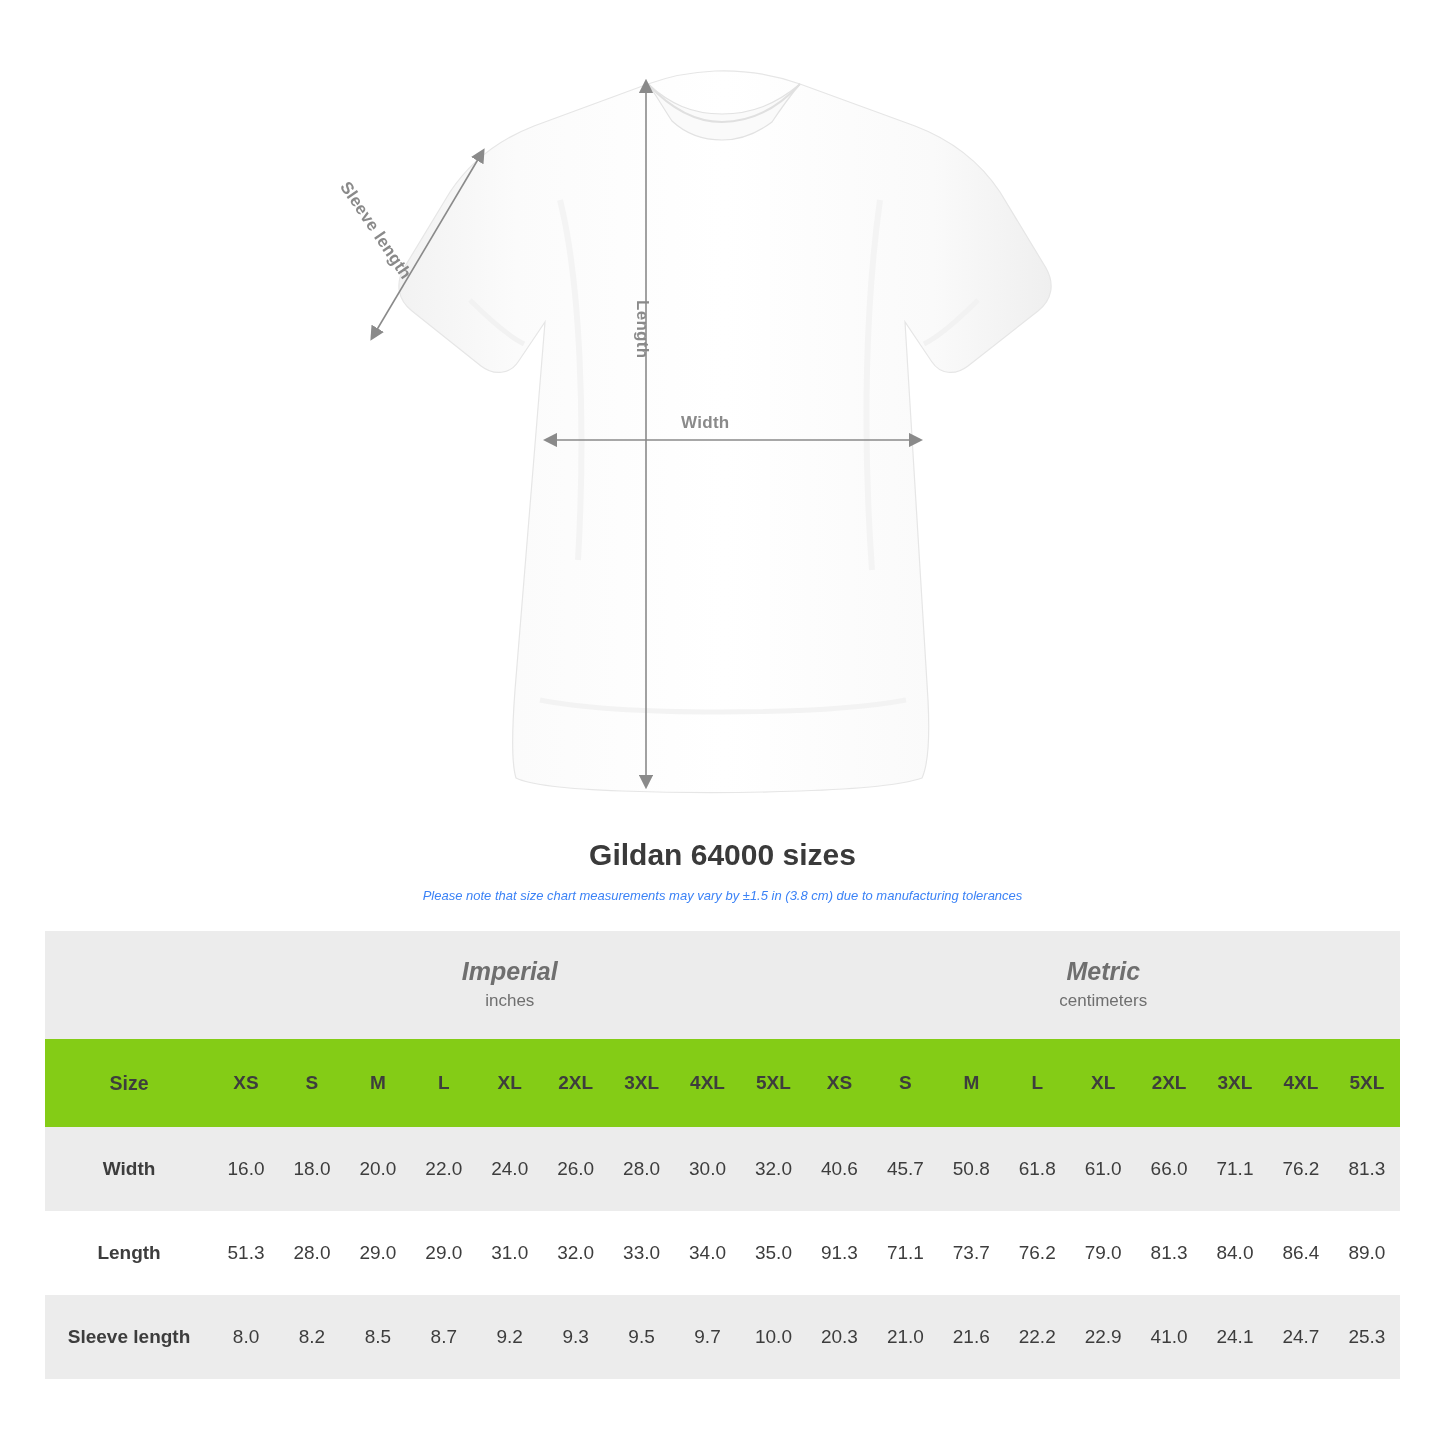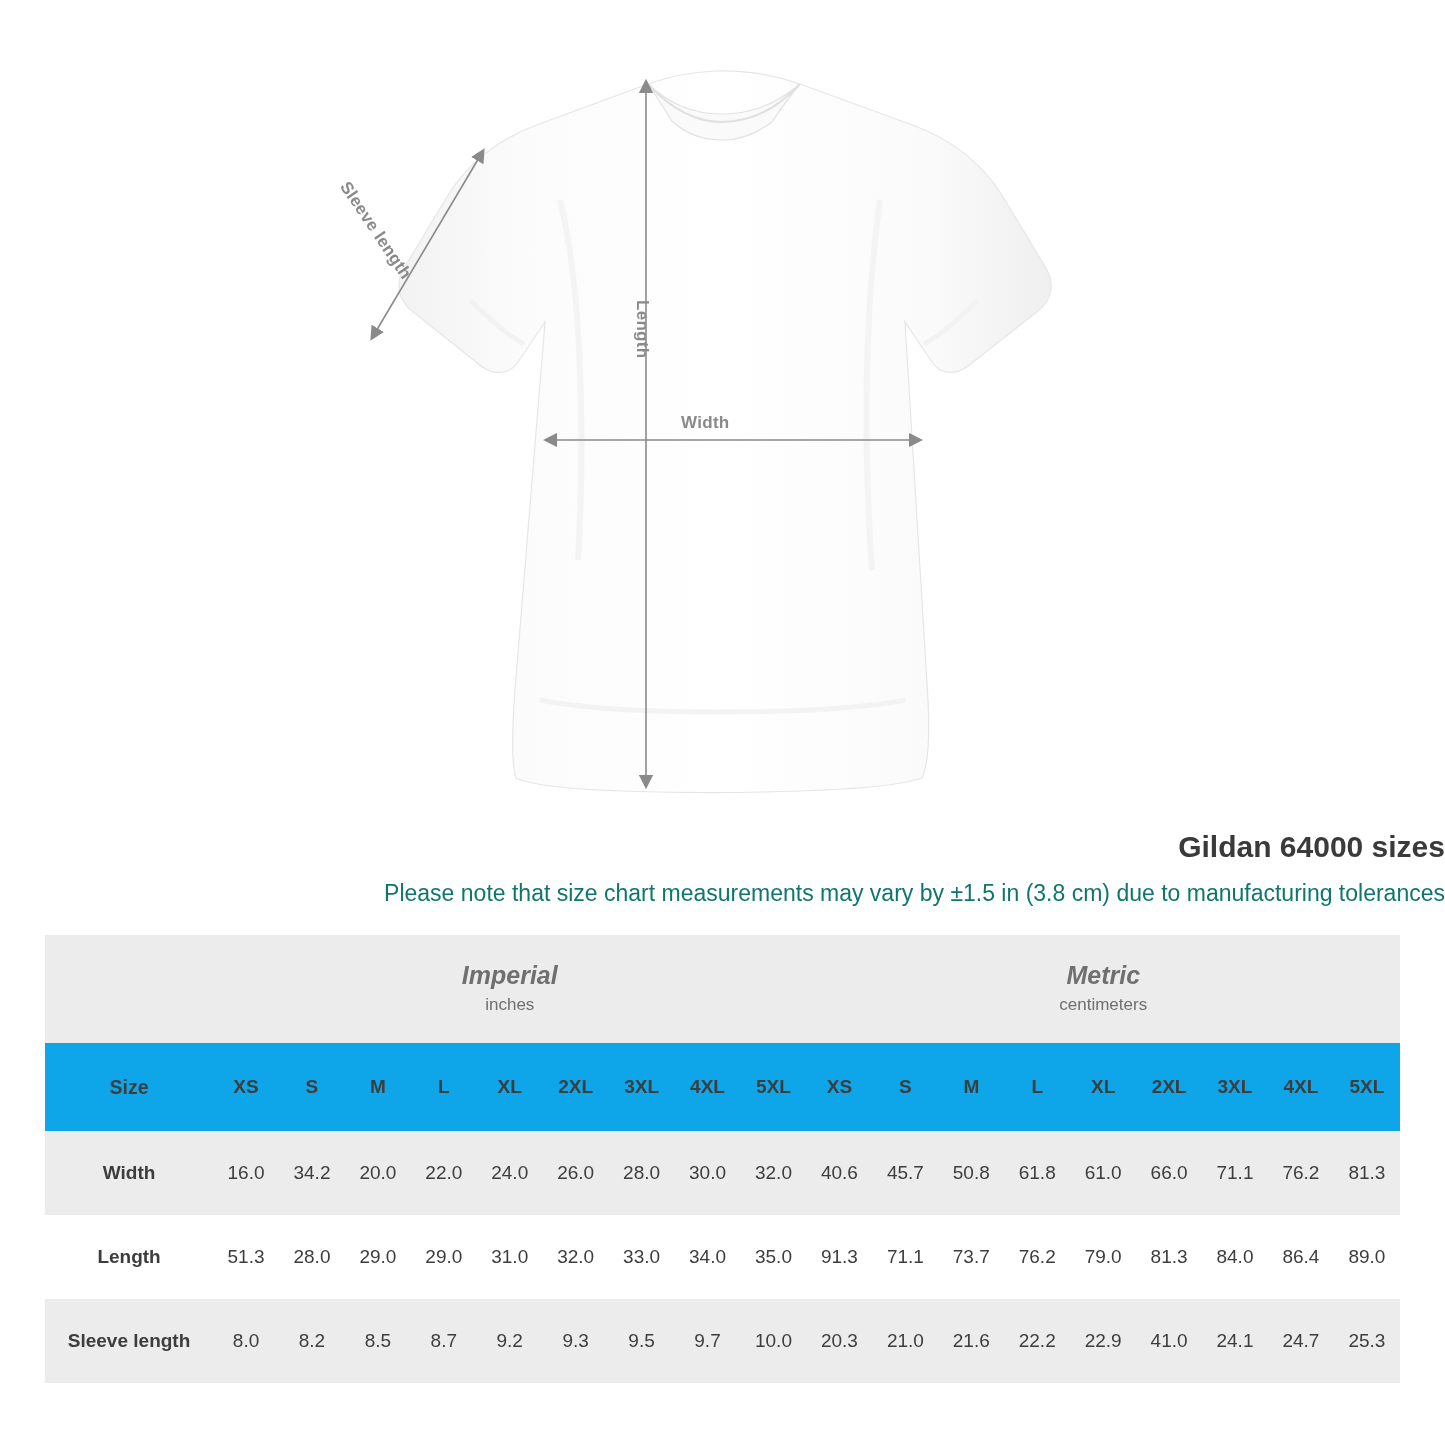--- a/index.html
+++ b/index.html
@@ -48,31 +48,33 @@
     white-space: nowrap;
   }
   .label-width {
     left: 681px;
     top: 413px;
     white-space: nowrap;
   }
 
   
   .title-block {
-    text-align: right;
+    text-align: center;
+    margin-top: 8px;
   }
   .chart-title {
     font-size: 30px;
     font-weight: bold;
     color: #3a3a3a;
     margin: 0 0 16px 0;
   }
   .chart-note {
-    font-size: 23px;
-    color: #0f766e;
+    font-size: 13px;
+    font-style: italic;
+    color: #3b82f6;
     margin: 0;
   }
 
   
   .table-wrap {
     margin-top: 28px;
     padding: 0 45px;
     box-sizing: border-box;
     width: 1445px;
   }
@@ -102,21 +104,21 @@
     line-height: 1.25;
   }
   .unit-sub {
     font-size: 17px;
     color: #6f6f6f;
     line-height: 1.6;
   }
   
   .head-row td {
     height: 86px;
-    background: #0ea5e9;
+    background: #84cc16;
     font-weight: bold;
     font-size: 19.5px;
   }
   .head-row td.rowlabel {
     font-weight: bold;
     font-size: 19.5px;
   }
   .data-row td {
     height: 82px;
   }
@@ -259,21 +261,21 @@
         <td>XL</td>
         <td>2XL</td>
         <td>3XL</td>
         <td>4XL</td>
         <td>5XL</td>
       </tr>
 
       <tr class="data-row row-shade">
         <td class="rowlabel">Width</td>
         <td>16.0</td>
-        <td>34.2</td>
+        <td>18.0</td>
         <td>20.0</td>
         <td>22.0</td>
         <td>24.0</td>
         <td>26.0</td>
         <td>28.0</td>
         <td>30.0</td>
         <td>32.0</td>
         <td>40.6</td>
         <td>45.7</td>
         <td>50.8</td>

